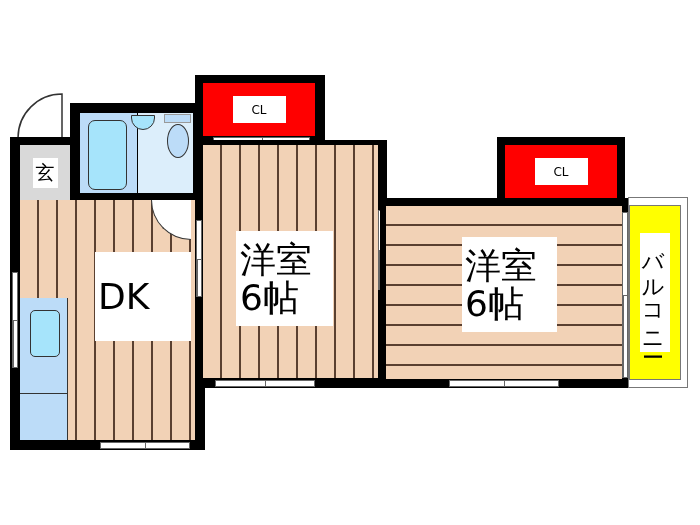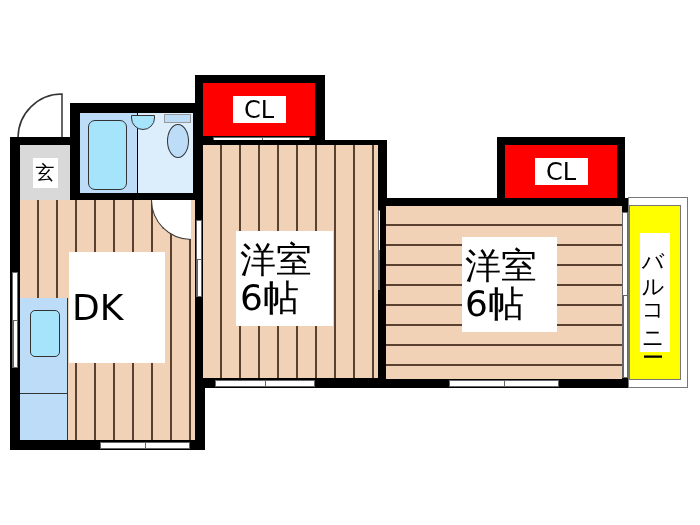--- a/index.html
+++ b/index.html
@@ -3,21 +3,21 @@
 <meta charset="utf-8">
 <style>
   html,body{margin:0;padding:0;background:#fff;}
   body{width:700px;height:525px;position:relative;overflow:hidden;font-family:"DejaVu Sans","Liberation Sans",sans-serif;}
   .abs{position:absolute;box-sizing:border-box;}
   .wall{background:#000;}
   .floor-v{background-color:#f2d2b6;background-image:repeating-linear-gradient(90deg, transparent 0px, transparent 17px, #5a4030 17px, #5a4030 19px);}
   .floor-h{background-color:#f2d2b6;background-image:repeating-linear-gradient(180deg, transparent 0px, transparent 18px, #5a4030 18px, #5a4030 20px);}
   .label-box{background:#fff;color:#000;display:flex;flex-direction:column;align-items:flex-start;justify-content:center;line-height:1.05;}
   .closet{background:#ff0000;}
-  .cl-label{background:#fff;font-size:24px;display:flex;align-items:center;justify-content:center;}
+  .cl-label{background:#fff;font-size:12px;display:flex;align-items:center;justify-content:center;}
   .window{background:#fff;border:1px solid #666;}
   .window::after{content:"";position:absolute;left:50%;top:0;bottom:0;border-left:1px solid #666;}
   .window-v::after{content:"";position:absolute;top:50%;left:0;right:0;border-top:1px solid #666;}
 </style>
 </head>
 <body>
 
 <div class="abs" style="left:0;top:0;width:700px;height:525px;">
 
   <svg class="abs" style="left:14px;top:90px;" width="56" height="56">
@@ -37,21 +37,21 @@
   <div class="abs" style="left:138px;top:113px;width:55px;height:80px;background:#dceefb;"></div>
   <div class="abs" style="left:131px;top:115px;width:24px;height:15px;background:#a6e4fb;border:1.5px solid #333;border-radius:0 0 12px 12px;"></div>
   <div class="abs" style="left:164px;top:114px;width:27px;height:9px;background:#bcdcf8;border:1px solid #999;"></div>
   <div class="abs" style="left:167px;top:124px;width:22px;height:34px;background:#bcdcf8;border:1.5px solid #333;border-radius:50%;"></div>
 
   <div class="abs floor-v" style="left:20px;top:200px;width:175px;height:240px;"></div>
   <div class="abs" style="left:151px;top:200px;width:40px;height:40px;background:#fff;border-bottom-left-radius:40px;border-left:1px solid #333;border-bottom:1px solid #333;"></div>
   <div class="abs" style="left:20px;top:298px;width:48px;height:142px;background:#bcdcf8;border-right:1px solid #333;"></div>
   <div class="abs" style="left:20px;top:393px;width:48px;height:1px;background:#333;"></div>
   <div class="abs" style="left:30px;top:310px;width:30px;height:47px;background:#a6e4fb;border:1.5px solid #333;border-radius:5px;"></div>
-  <div class="abs label-box" style="left:69px;top:252px;width:96px;height:111px;font-size:36px;padding-left:3px;">
+  <div class="abs label-box" style="left:95px;top:252px;width:96px;height:89px;font-size:36px;padding-left:3px;">
     <span>DK</span>
   </div>
   <div class="abs window window-v" style="left:12px;top:272px;width:6px;height:96px;"></div>
   <div class="abs window" style="left:100px;top:442px;width:90px;height:7px;"></div>
 
   <div class="abs wall" style="left:195px;top:75px;width:130px;height:72px;"></div>
   <div class="abs closet" style="left:203px;top:83px;width:112px;height:53px;display:flex;align-items:center;justify-content:center;">
     <span class="cl-label" style="width:53px;height:27px;">CL</span>
   </div>
   <div class="abs window" style="left:213px;top:137px;width:97px;height:7px;"></div>

